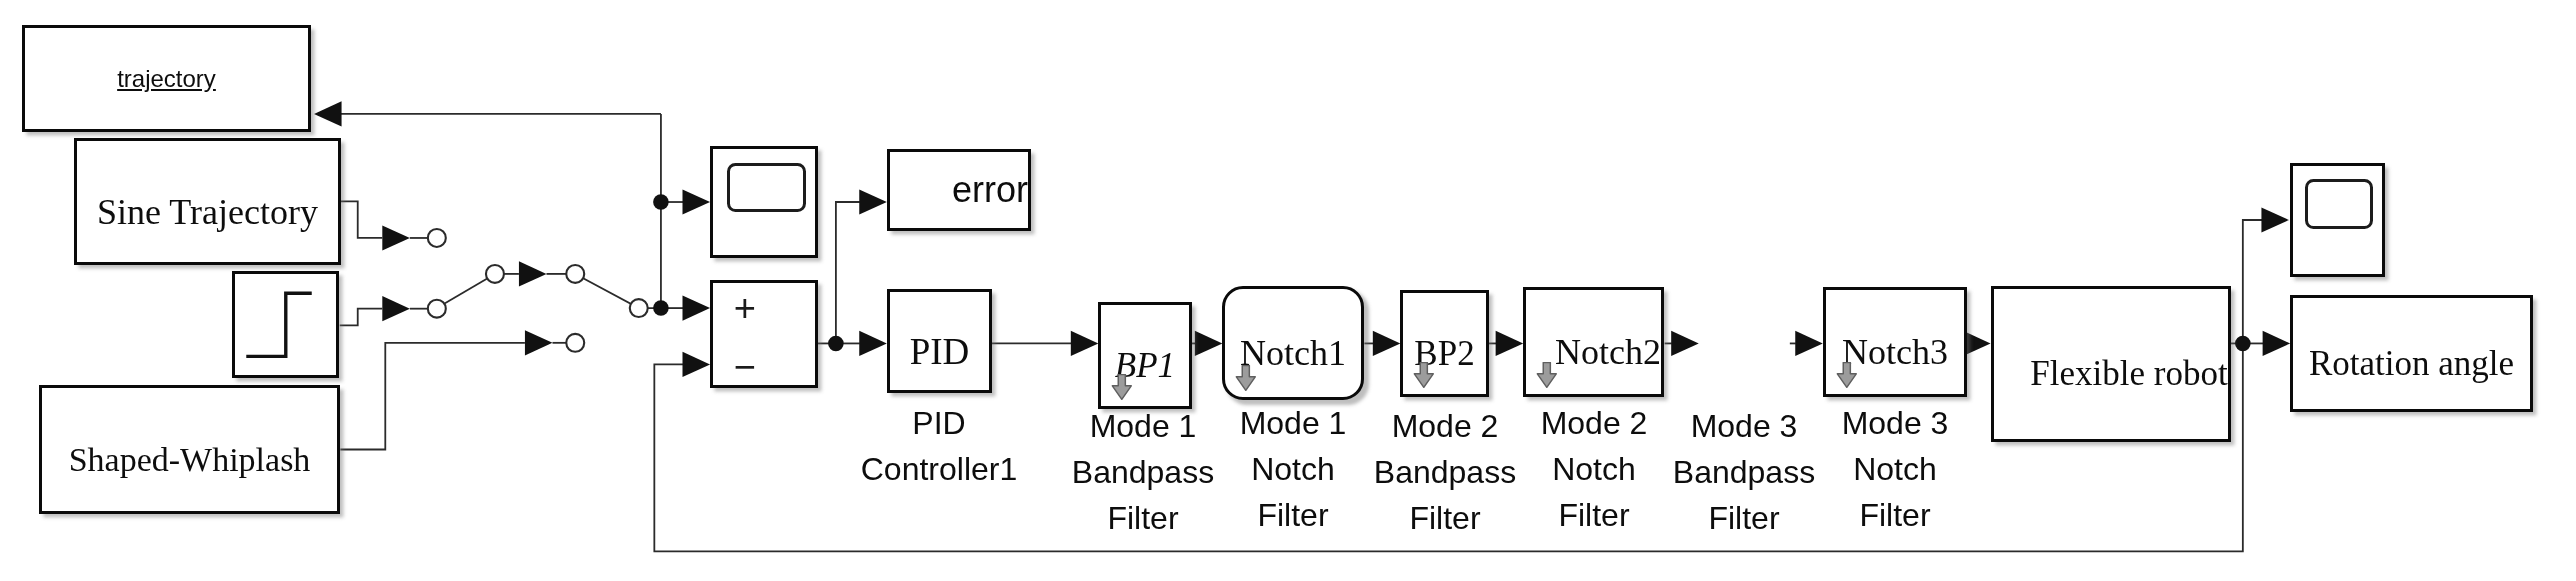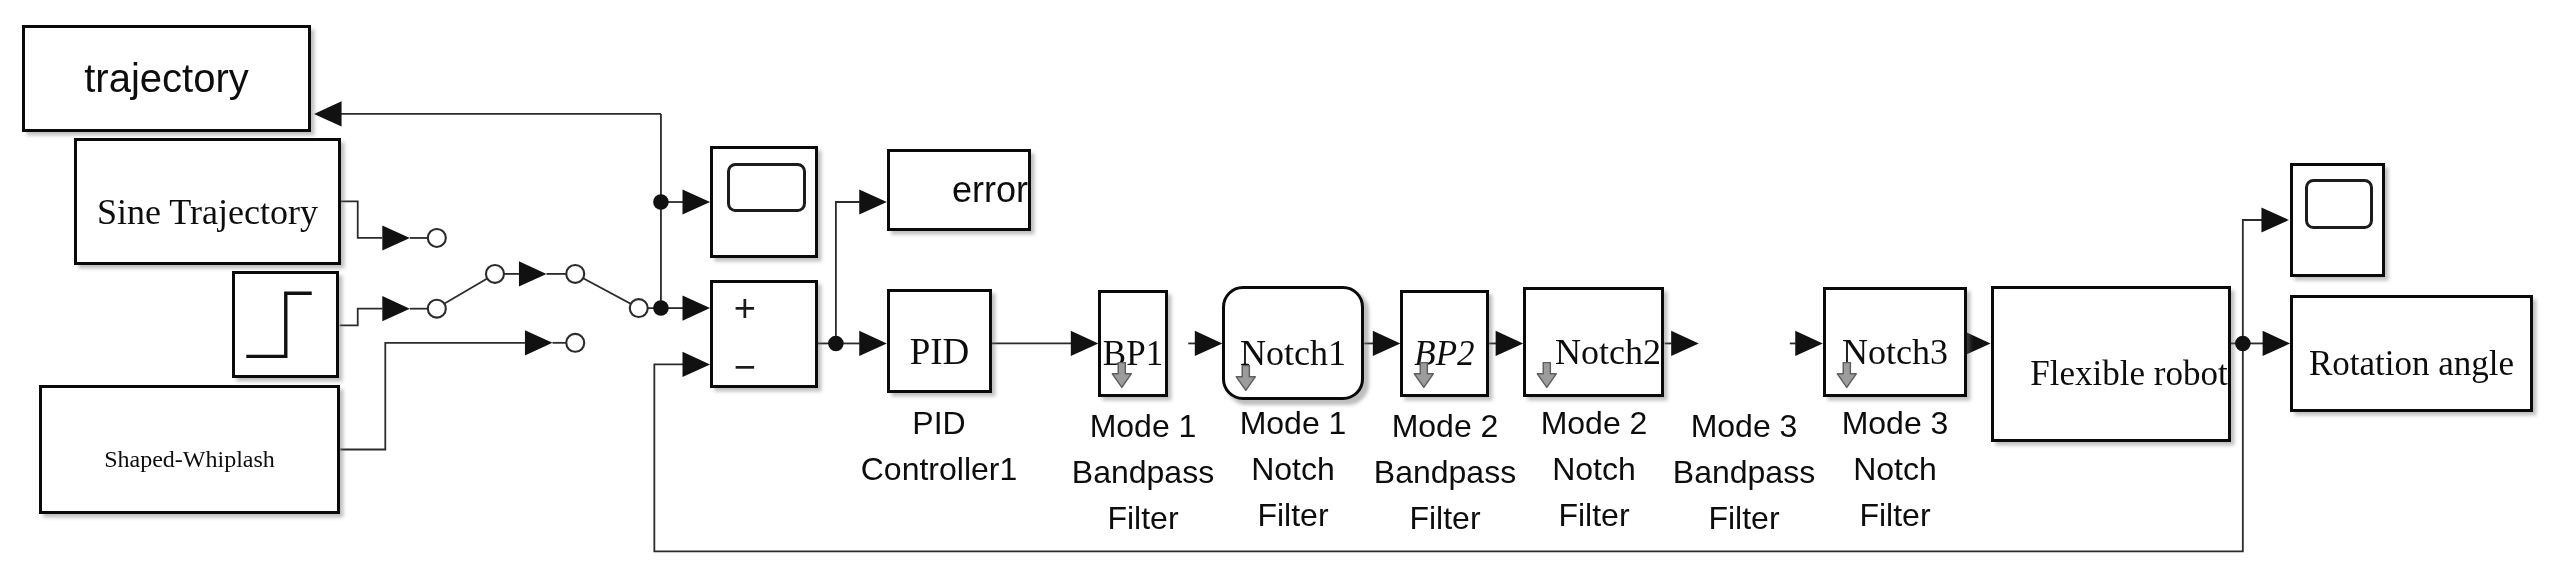--- a/index.html
+++ b/index.html
@@ -9,22 +9,22 @@
   }
   .wires { position:absolute; left:0; top:0; width:2576px; height:582px; }
   .block {
     position:absolute; background:#ffffff; border:3px solid #0a0a0a;
     box-sizing:border-box; display:flex; align-items:center; justify-content:center;
     box-shadow:4.2px 4.2px 3.6px rgba(110,110,110,0.45); text-align:center;
   }
   .b6 { border-width:3.6px; }
   .serif { font-family:"Liberation Serif", serif;margin-top:20px; }
   .sans  { font-family:"Liberation Sans", sans-serif; }
-  .t66 { font-size:40px; } .t62 { font-size:37px; } .t60 { font-size:36px; }
-  .t58 { font-size:35px; } .t56 { font-size:24px; }
+  .t66 { font-size:24px;text-decoration:underline; } .t62 { font-size:37px; } .t60 { font-size:36px; }
+  .t58 { font-size:35px; } .t56 { font-size:34px; }
   .screen {
     position:absolute; border:3.6px solid #1c1c1c; border-radius:8.4px; background:#fff;
   }
   .sumsign {
     position:absolute; left:10.8px; font-size:38px; line-height:41px; width:42px;
     text-align:center; color:#1c1c1c; font-family:"Liberation Sans", sans-serif;
   }
   .ann {
     position:absolute; width:240px; text-align:center; font-size:32px;
     line-height:46px; color:#0d0d0d; font-family:"Liberation Sans", sans-serif;
@@ -146,35 +146,35 @@
 
   <div class="block" style="left:710px; top:280px; width:108px; height:108px;">
     <span class="sumsign" style="top:4.8px;">+</span>
     <span class="sumsign" style="top:64px;">−</span>
   </div>
 
   <div class="block" style="left:887px; top:289px; width:105px; height:104px;">
     <span class="serif t62">PID</span>
   </div>
 
-  <div class="block" style="left:1098px; top:290px; width:70px; height:107px;">
+  <div class="block" style="left:1098px; top:302px; width:94px; height:107px;font-style:italic;">
     <span class="serif t58">BP1</span>
     <svg class="dn-arrow" viewBox="0 0 36 44" xmlns="http://www.w3.org/2000/svg">
       <path d="M12,1 h12 v19 h10 L18,43 2,20 h10 z" fill="#9c9c9c" stroke="#5f5f5f" stroke-width="2.5" stroke-linejoin="round"></path>
     </svg>
   </div>
 
   <div class="block" style="left:1222px; top:286px; width:142px; height:114px;border-radius:21px;">
     <span class="serif t60">Notch1</span>
     <svg class="dn-arrow" viewBox="0 0 36 44" xmlns="http://www.w3.org/2000/svg">
       <path d="M12,1 h12 v19 h10 L18,43 2,20 h10 z" fill="#9c9c9c" stroke="#5f5f5f" stroke-width="2.5" stroke-linejoin="round"></path>
     </svg>
   </div>
 
-  <div class="block" style="left:1400px; top:290px; width:89px; height:107px;font-style:italic;">
+  <div class="block" style="left:1400px; top:290px; width:89px; height:107px;">
     <span class="serif t58">BP2</span>
     <svg class="dn-arrow" viewBox="0 0 36 44" xmlns="http://www.w3.org/2000/svg">
       <path d="M12,1 h12 v19 h10 L18,43 2,20 h10 z" fill="#9c9c9c" stroke="#5f5f5f" stroke-width="2.5" stroke-linejoin="round"></path>
     </svg>
   </div>
 
   <div class="block" style="left:1523px; top:287px; width:141px; height:110px;justify-content:flex-end;">
     <span class="serif t60">Notch2</span>
     <svg class="dn-arrow" viewBox="0 0 36 44" xmlns="http://www.w3.org/2000/svg">
       <path d="M12,1 h12 v19 h10 L18,43 2,20 h10 z" fill="#9c9c9c" stroke="#5f5f5f" stroke-width="2.5" stroke-linejoin="round"></path>

